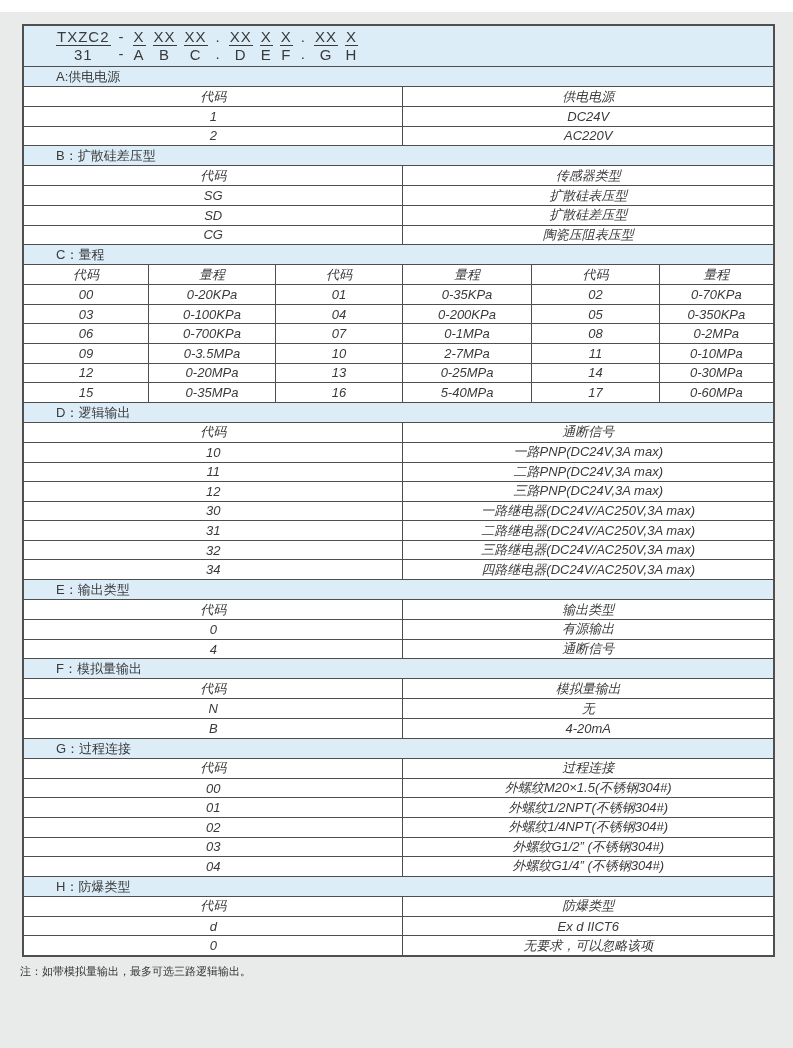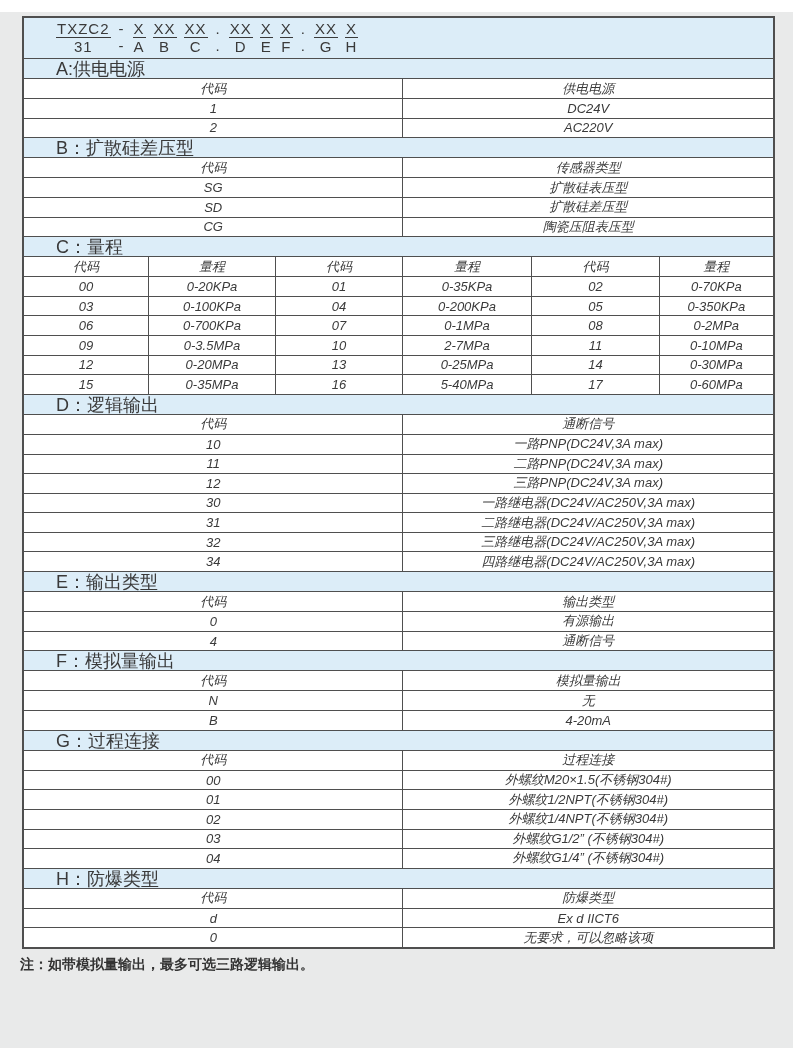--- a/index.html
+++ b/index.html
@@ -18,21 +18,21 @@
   .page{
     position:relative;
     width:793px;height:1048px;
     background:#fff;
     overflow:hidden;
   }
   .gray-canvas{
     position:absolute;
     left:0;top:12px;right:0;bottom:0;
     background:var(--page-gray);
-    padding-top:4px;
+    padding-top:12px;
   }
   .doc{
     margin-left:22px;
     width:753px;
     background:#fff;
     border:2px solid var(--border);
   }
   
   .formula{
     background:var(--hdr-bg);
@@ -49,21 +49,21 @@
     line-height:16px;
   }
   .seg-top{padding:0 1px 0px 1px;}
   .seg-top.u{border-bottom:1px solid var(--text);}
   .seg-bot{padding-top:1px;}
   
   .sec-title{
     background:var(--hdr-bg);
     border-bottom:1px solid var(--border);
     padding-left:32px;
-    font-size:18px;
+    font-size:13px;
     height:20px;
     line-height:20px;
     white-space:nowrap;
   }
   table.sec-table{
     width:100%;
     border-collapse:collapse;
     table-layout:fixed;
     font-style:italic;
   }
@@ -76,24 +76,23 @@
     height:19.6px;
     padding:0 2px;
     overflow:hidden;
     white-space:nowrap;
   }
   table.sec-table td:last-child{border-right:none;}
   .sec:last-child table.sec-table tr:last-child td{border-bottom:none;}
   
   .note{
     margin:7px 0 0 20px;
-    font-size:14px;
+    font-size:11px;
     color:#333;
     white-space:nowrap;
-    font-weight:bold;
   }
 </style>
 </head>
 <body>
 
 <div class="page">
   <div class="gray-canvas">
     <div class="doc">
       <div class="formula" id="formula">
           <div class="seg">

